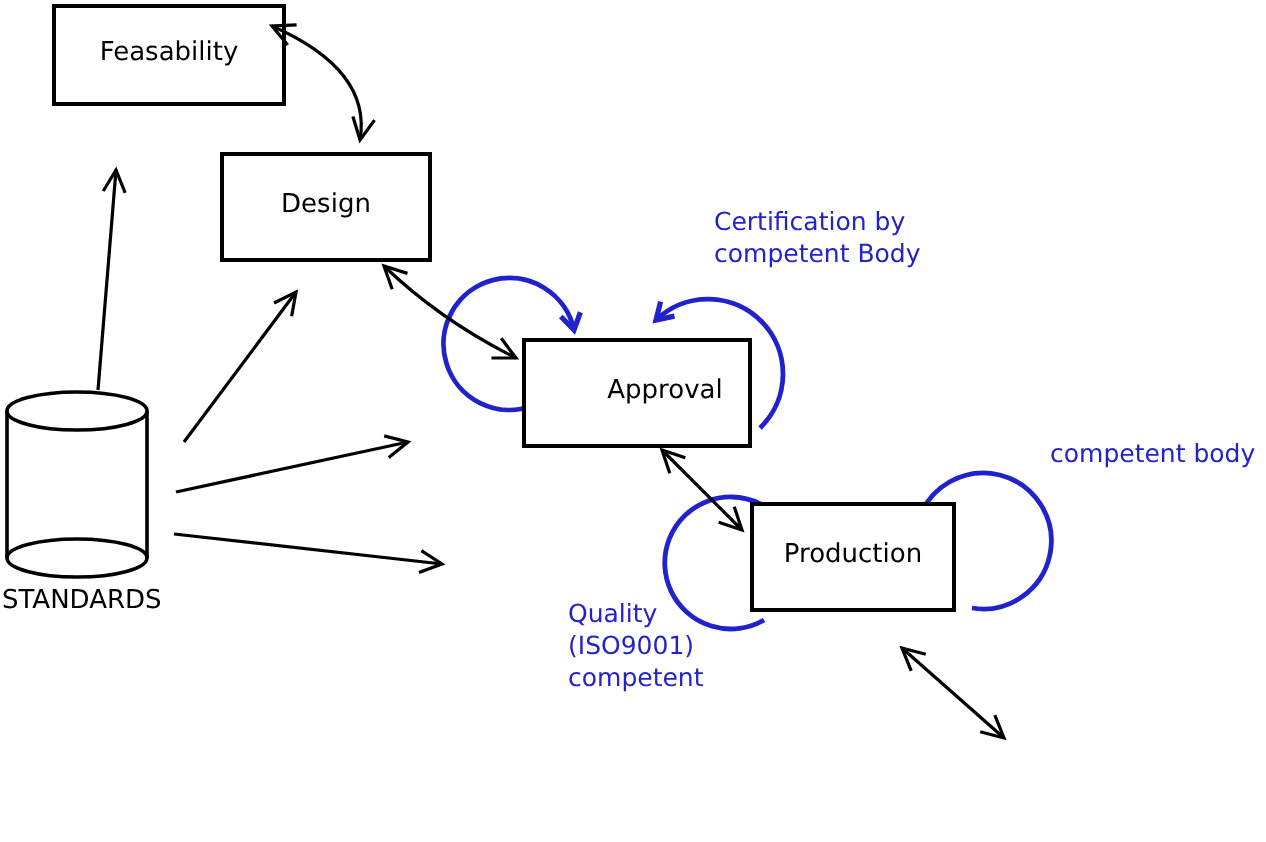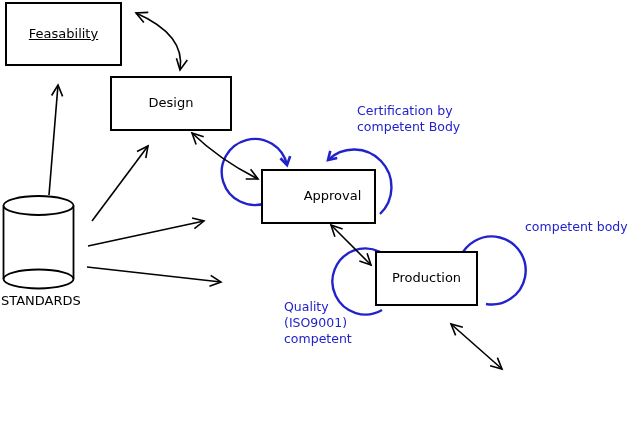--- a/index.html
+++ b/index.html
@@ -9,22 +9,22 @@
     --blue:#2222CC;
   }
   .layer { position:absolute; left:0; top:0; width:633px; height:421px; }
   .over { pointer-events:none; }
   .node {
     position:absolute; box-sizing:border-box; background:#fff;
     border:2px solid #000; display:flex; flex-direction:column;
     align-items:center; justify-content:center; text-align:center;
     font-size:13px; color:#000; line-height:1.25;
   }
-  .node-feasability { left:5px;  top:2px;   width:117px; height:64px;text-decoration:underline; }
-  .node-design      { left:110px; top:76px;  width:122px; height:55px; }
+  .node-feasability { left:26px;  top:2px;   width:117px; height:51px; }
+  .node-design      { left:110px; top:76px;  width:106px; height:55px; }
   .node-approval    { left:261px; top:169px; width:115px; height:55px;padding-left:28px; }
   .node-production  { left:375px; top:251px; width:103px; height:55px;text-align:right; }
   .node-customer    { left:504px; top:365px; width:116px; height:52px; }
   .ann {
     position:absolute; color:var(--blue); font-size:12.5px; line-height:16px;
     white-space:nowrap;
   }
   .ann-self          { left:253px; top:103px; }
   .ann-certification { left:357px; top:103px; }
   .ann-surveillance  { left:525px; top:219px; }

